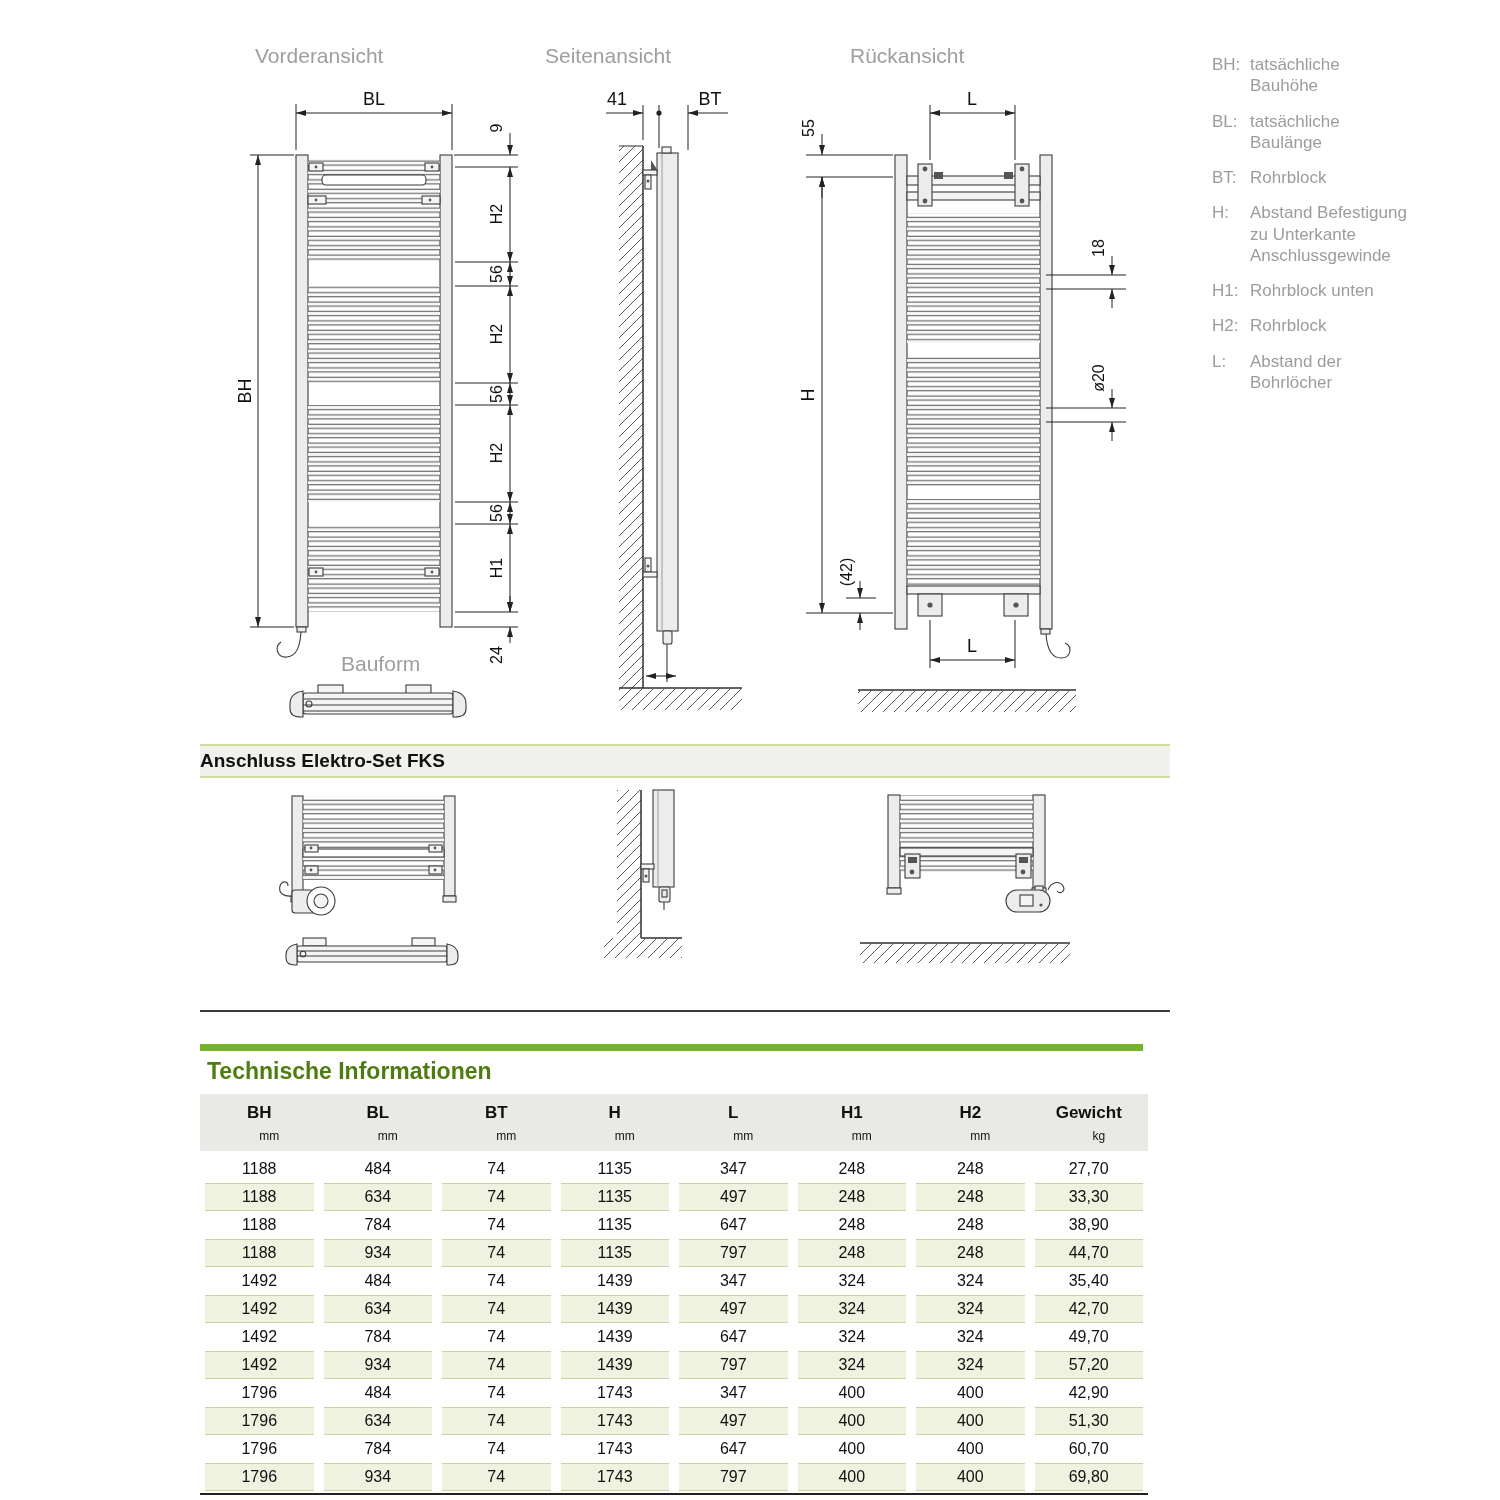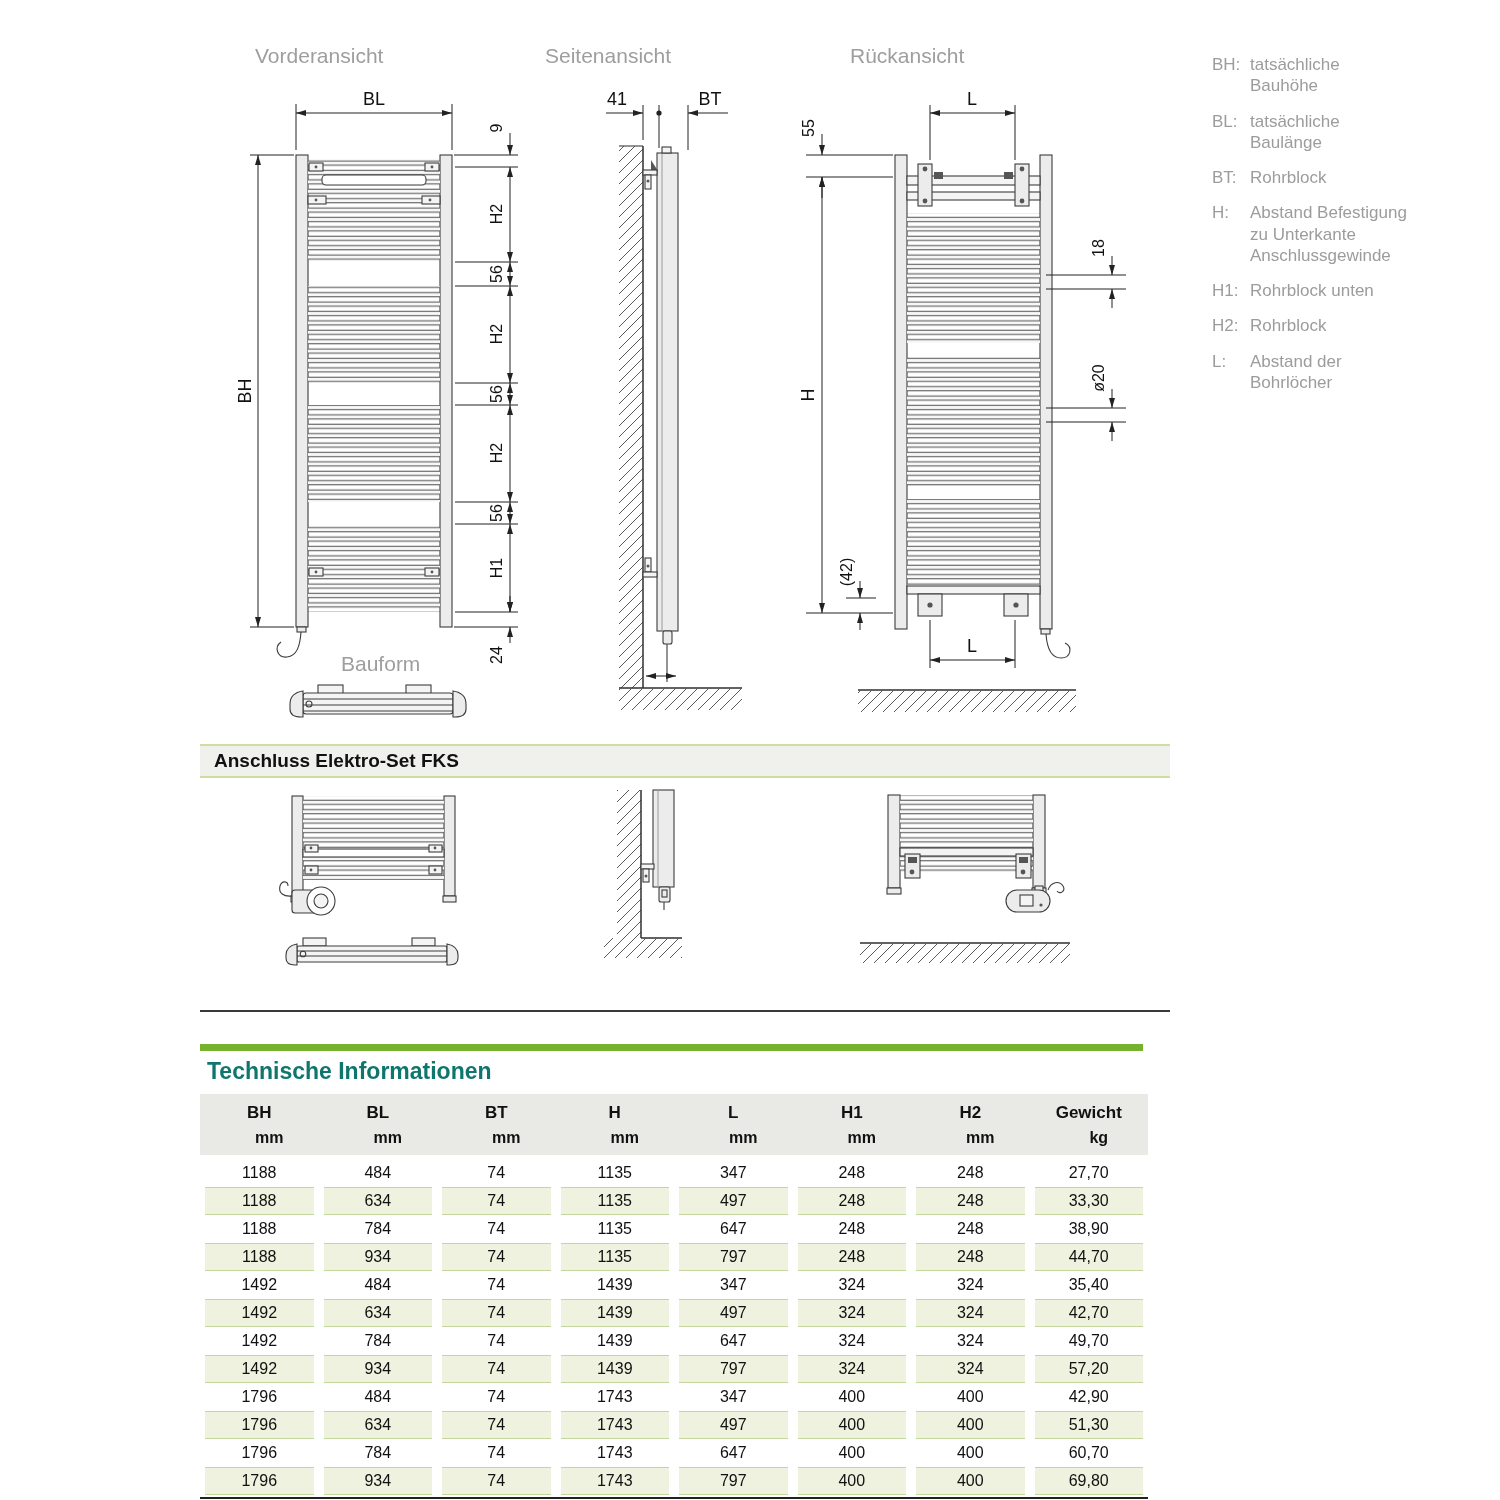--- a/index.html
+++ b/index.html
@@ -27,35 +27,35 @@
   .bauform-label { position:absolute; font-size:21px; color:#9e9e9e; }
 
   .legend { position:absolute; left:1180px; top:54px; width:232px; }
   .legend-row { display:flex; margin-bottom:14px; color:#9c9c9c; font-size:17px; line-height:1.25;margin-left:32px; }
   .legend-key { width:38px; flex:0 0 38px; }
   .legend-text { flex:1; }
 
   .band {
     position:absolute; left:200px; top:744px; width:970px; height:34px;
     background:#f0f0ed; border-top:2px solid #cdde9f; border-bottom:2px solid #cdde9f;
-    font-size:19px; font-weight:bold; color:#111; line-height:30px; padding-left:14px;
+    font-size:19px; font-weight:bold; color:#111; line-height:30px; 
   }
   .note { position:absolute; left:205px; top:982px; width:960px; font-size:17px; color:#9c9c9c; }
   .rule-dark { position:absolute; left:200px; top:1010px; width:970px; height:2px; background:#3a3a3a; }
   .green-bar { position:absolute; left:200px; top:1044px; width:943px; height:7px; }
-  .tech-title { position:absolute; left:207px; top:1058px; font-size:23px; font-weight:bold; color:#0f766e; }
+  .tech-title { position:absolute; left:207px; top:1058px; font-size:23px; font-weight:bold; color:#4d7c0f; }
 
   .table-wrap { position:absolute; left:200px; top:1094px; width:948px; }
   .thead {
     display:grid; grid-template-columns:repeat(8,1fr);
     background:#e9e9e6; padding:9px 0 8px 0; margin-bottom:4px;
   }
   .th { text-align:center; }
   .th-l { font-size:17px; font-weight:bold; color:#111; }
-  .th-u { font-size:16px; font-weight:bold; color:#111; margin-top:6px;margin-left:20px; }
+  .th-u { font-size:12px; font-weight:normal; color:#111; margin-top:6px;margin-left:20px; }
   .trow { display:grid; grid-template-columns:repeat(8,1fr); height:28px; }
   .td { padding:0 5px; height:100%; }
   .td-in { height:100%; display:flex; align-items:center; justify-content:center; font-size:16px; color:#111; }
   .trow.green .td-in { background:#eef2de; border-top:1px solid #c3d69b; border-bottom:1px solid #c3d69b; }
   .table-bottom { height:2px; background:#222; margin-top:2px; }
 </style>
 </head>
 <body>
 
 <div class="page">

